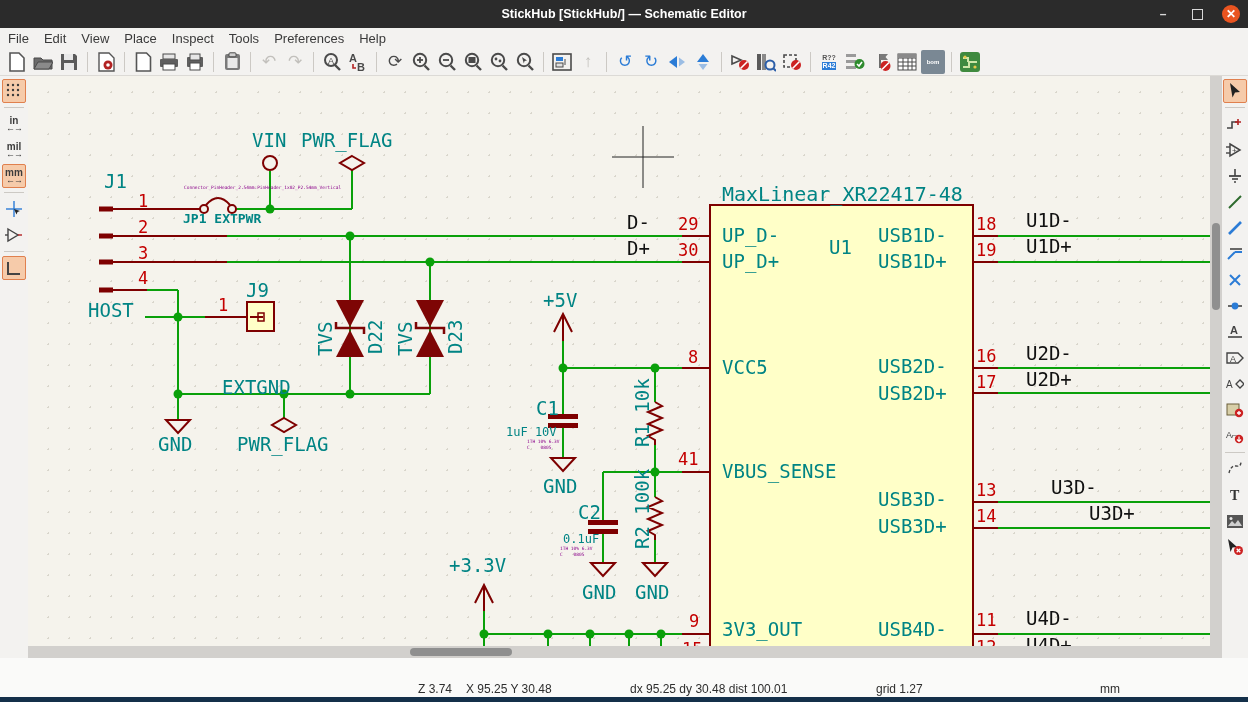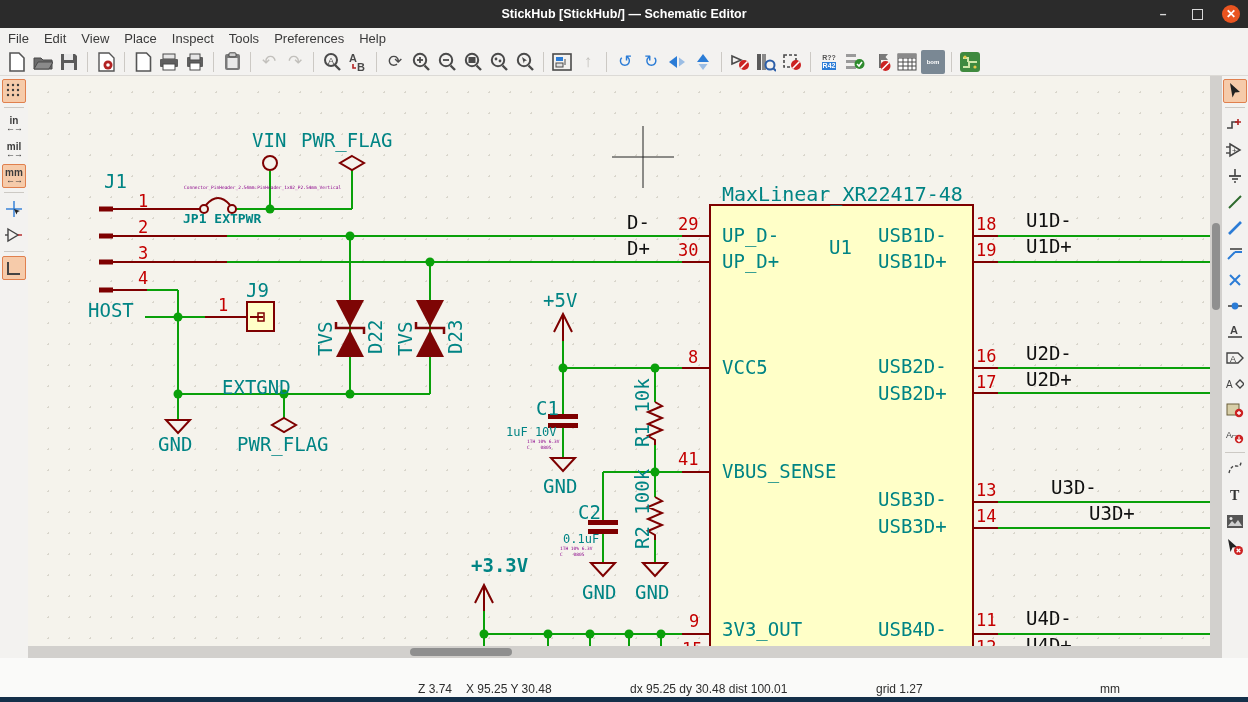--- a/index.html
+++ b/index.html
@@ -507,21 +507,21 @@
           <span class="sch-label" style="left: 366px; top: 354px; transform-origin: 0px 0px; transform: rotate(-90deg);">D22</span>
           <span class="sch-label" style="left: 396px; top: 356px; transform-origin: 0px 0px; transform: rotate(-90deg);">TVS</span>
           <span class="sch-label" style="left: 446px; top: 354px; transform-origin: 0px 0px; transform: rotate(-90deg);">D23</span>
           <span class="sch-label" style="left: 543px; top: 291px;">+5V</span>
           <span class="sch-label" style="left: 536px; top: 399px;">C1</span>
           <span class="sch-label val" style="left: 506px; top: 426px;">1uF 10V</span>
           <span class="sch-label fp" style="left: 527px; top: 440px;">1TH 10% 6.3V</span>
           <span class="sch-label fp" style="left: 527px; top: 446px;">C    0805</span>
           <span class="sch-label" style="left: 543px; top: 477px;">GND</span>
           <span class="sch-label" style="left: 633px; top: 447px; transform-origin: 0px 0px; transform: rotate(-90deg);">R1 10k</span>
-          <span class="sch-label" style="left: 471px; top: 556px; font-weight: bold;">+3.3V</span>
+          <span class="sch-label" style="left: 449px; top: 556px;">+3.3V</span>
           <span class="sch-label" style="left: 578px; top: 503px;">C2</span>
           <span class="sch-label val" style="left: 563px; top: 533px;">0.1uF</span>
           <span class="sch-label fp" style="left: 560px; top: 547px;">1TH 10% 6.3V</span>
           <span class="sch-label fp" style="left: 560px; top: 553px;">C    0805</span>
           <span class="sch-label" style="left: 582px; top: 583px;">GND</span>
           <span class="sch-label" style="left: 633px; top: 549px; transform-origin: 0px 0px; transform: rotate(-90deg);">R2 100k</span>
           <span class="sch-label" style="left: 635px; top: 583px;">GND</span>
           <span class="sch-label t20" style="left: 722px; top: 184px;">MaxLinear_XR22417-48</span>
           <span class="sch-label" style="left: 829px; top: 238px;">U1</span>
           <span class="sch-label" style="left: 722px; top: 226px;">UP_D-</span>

